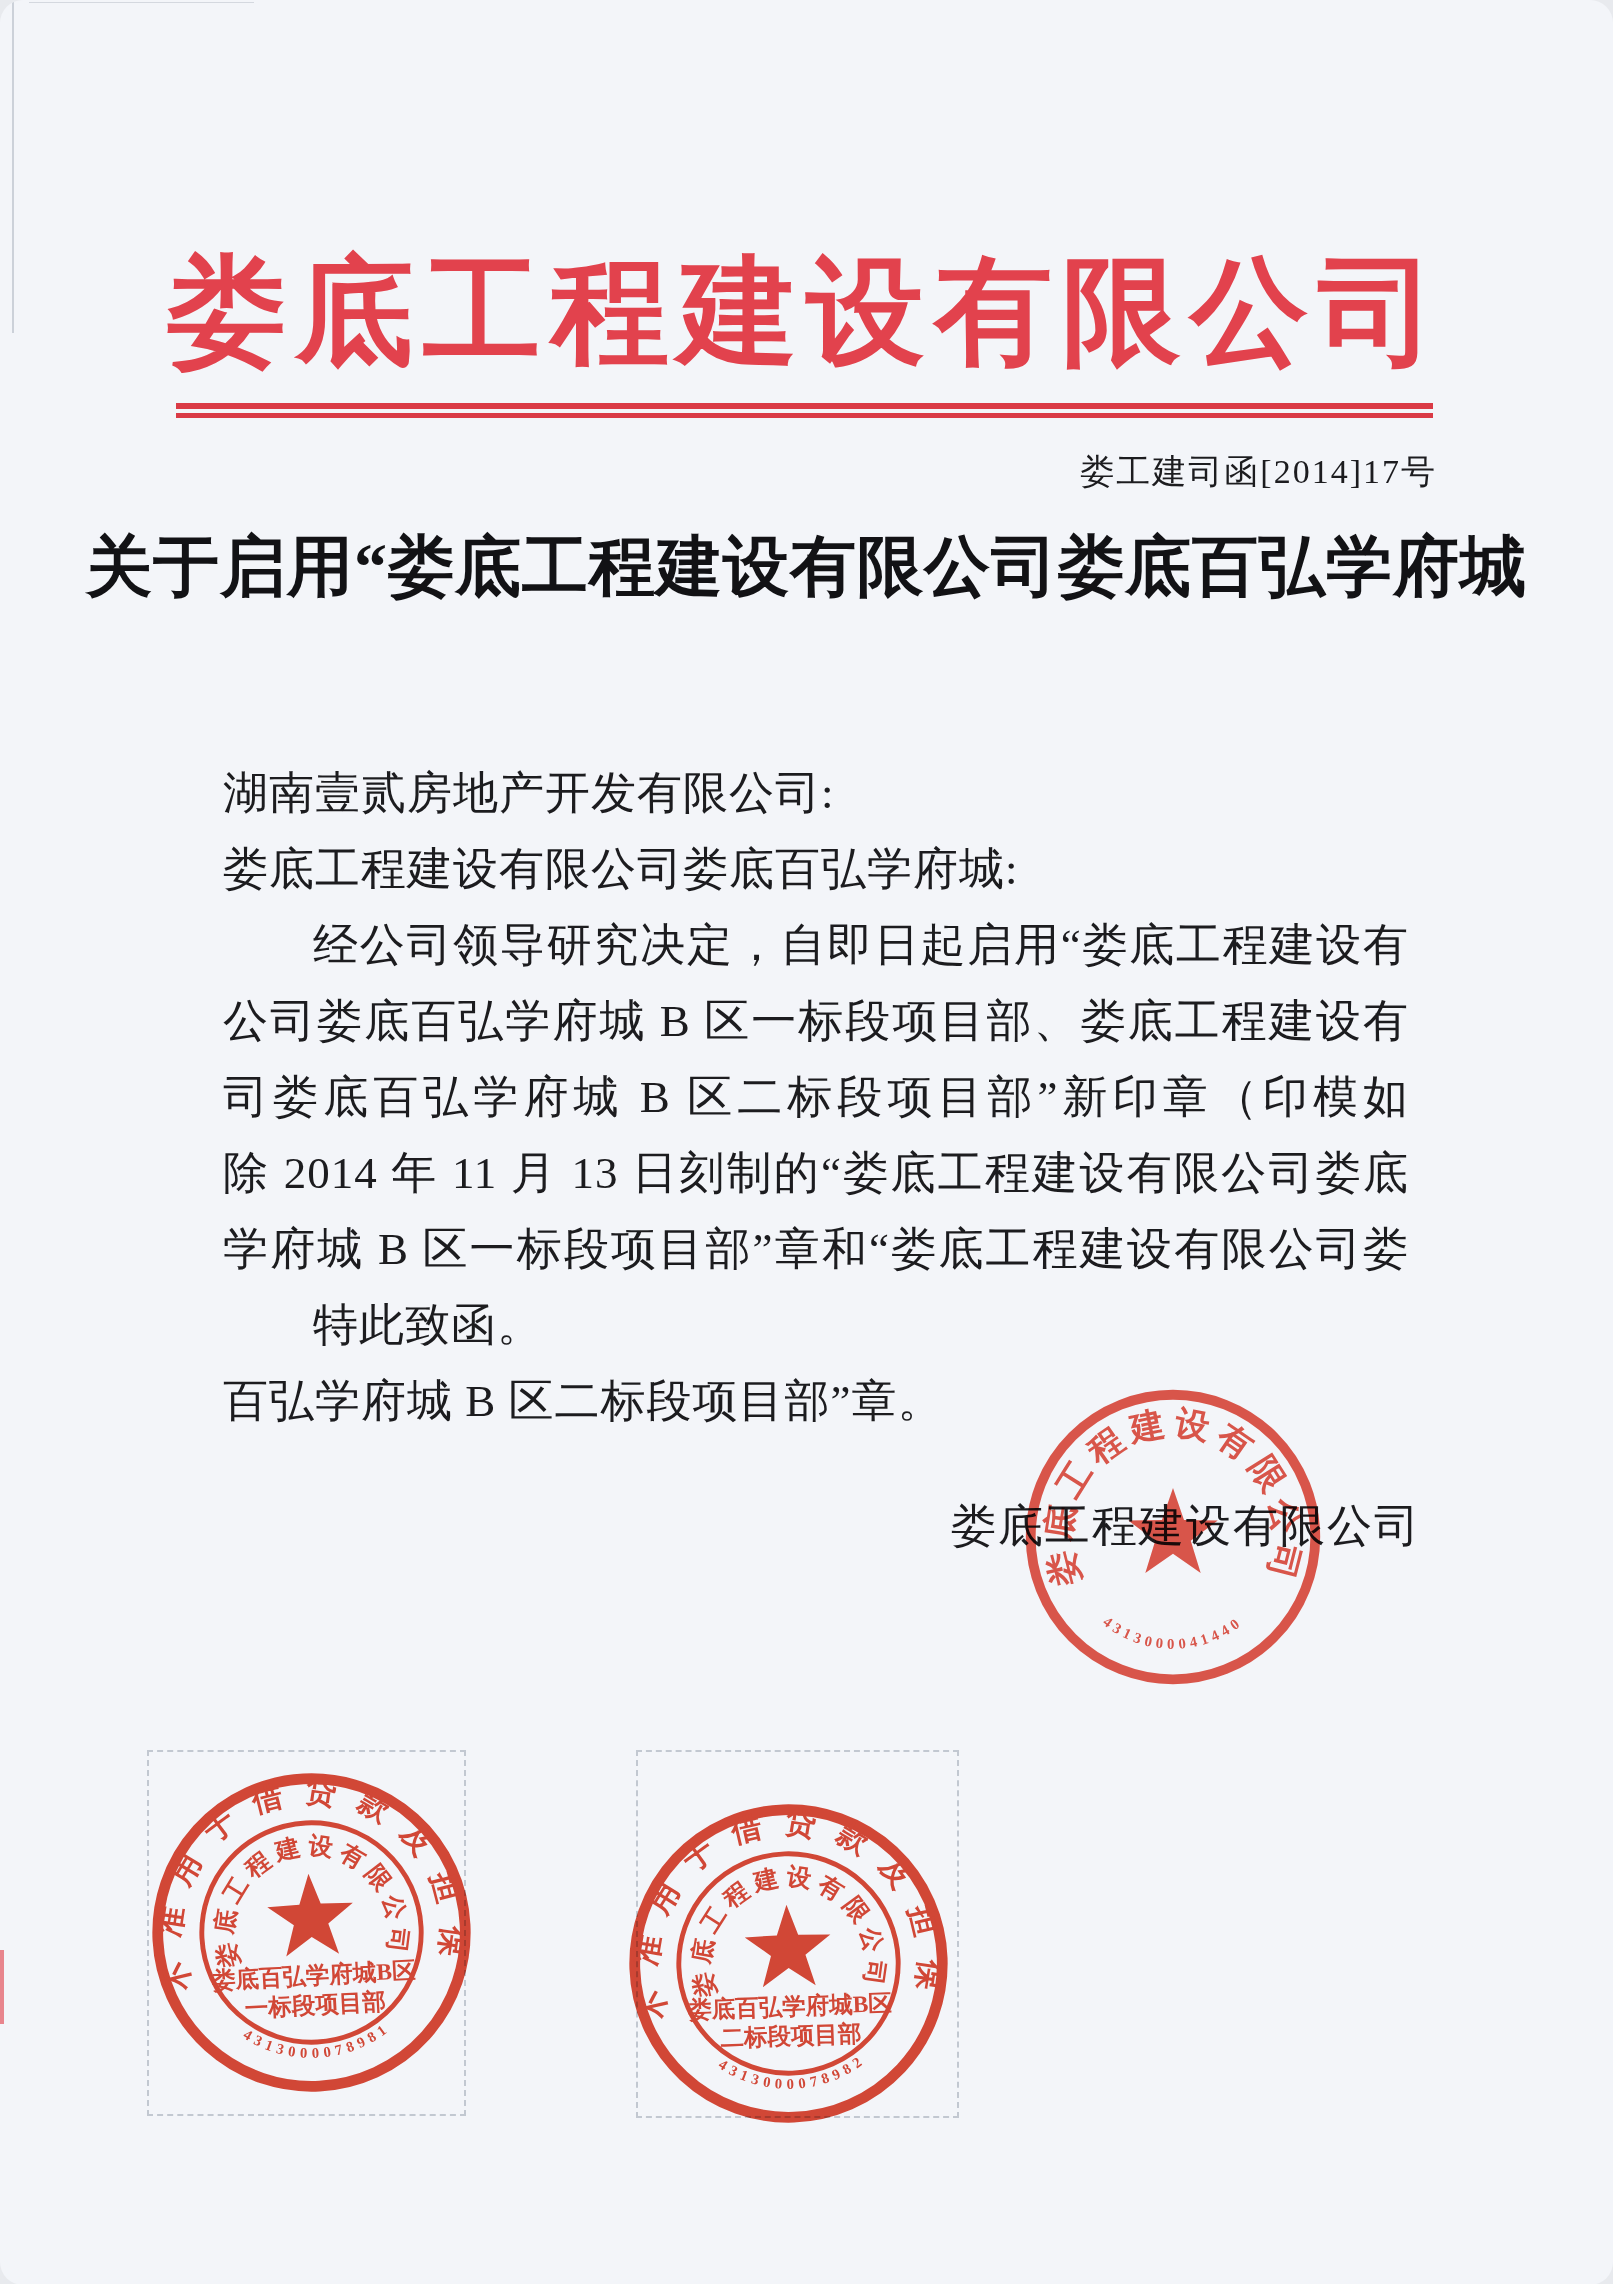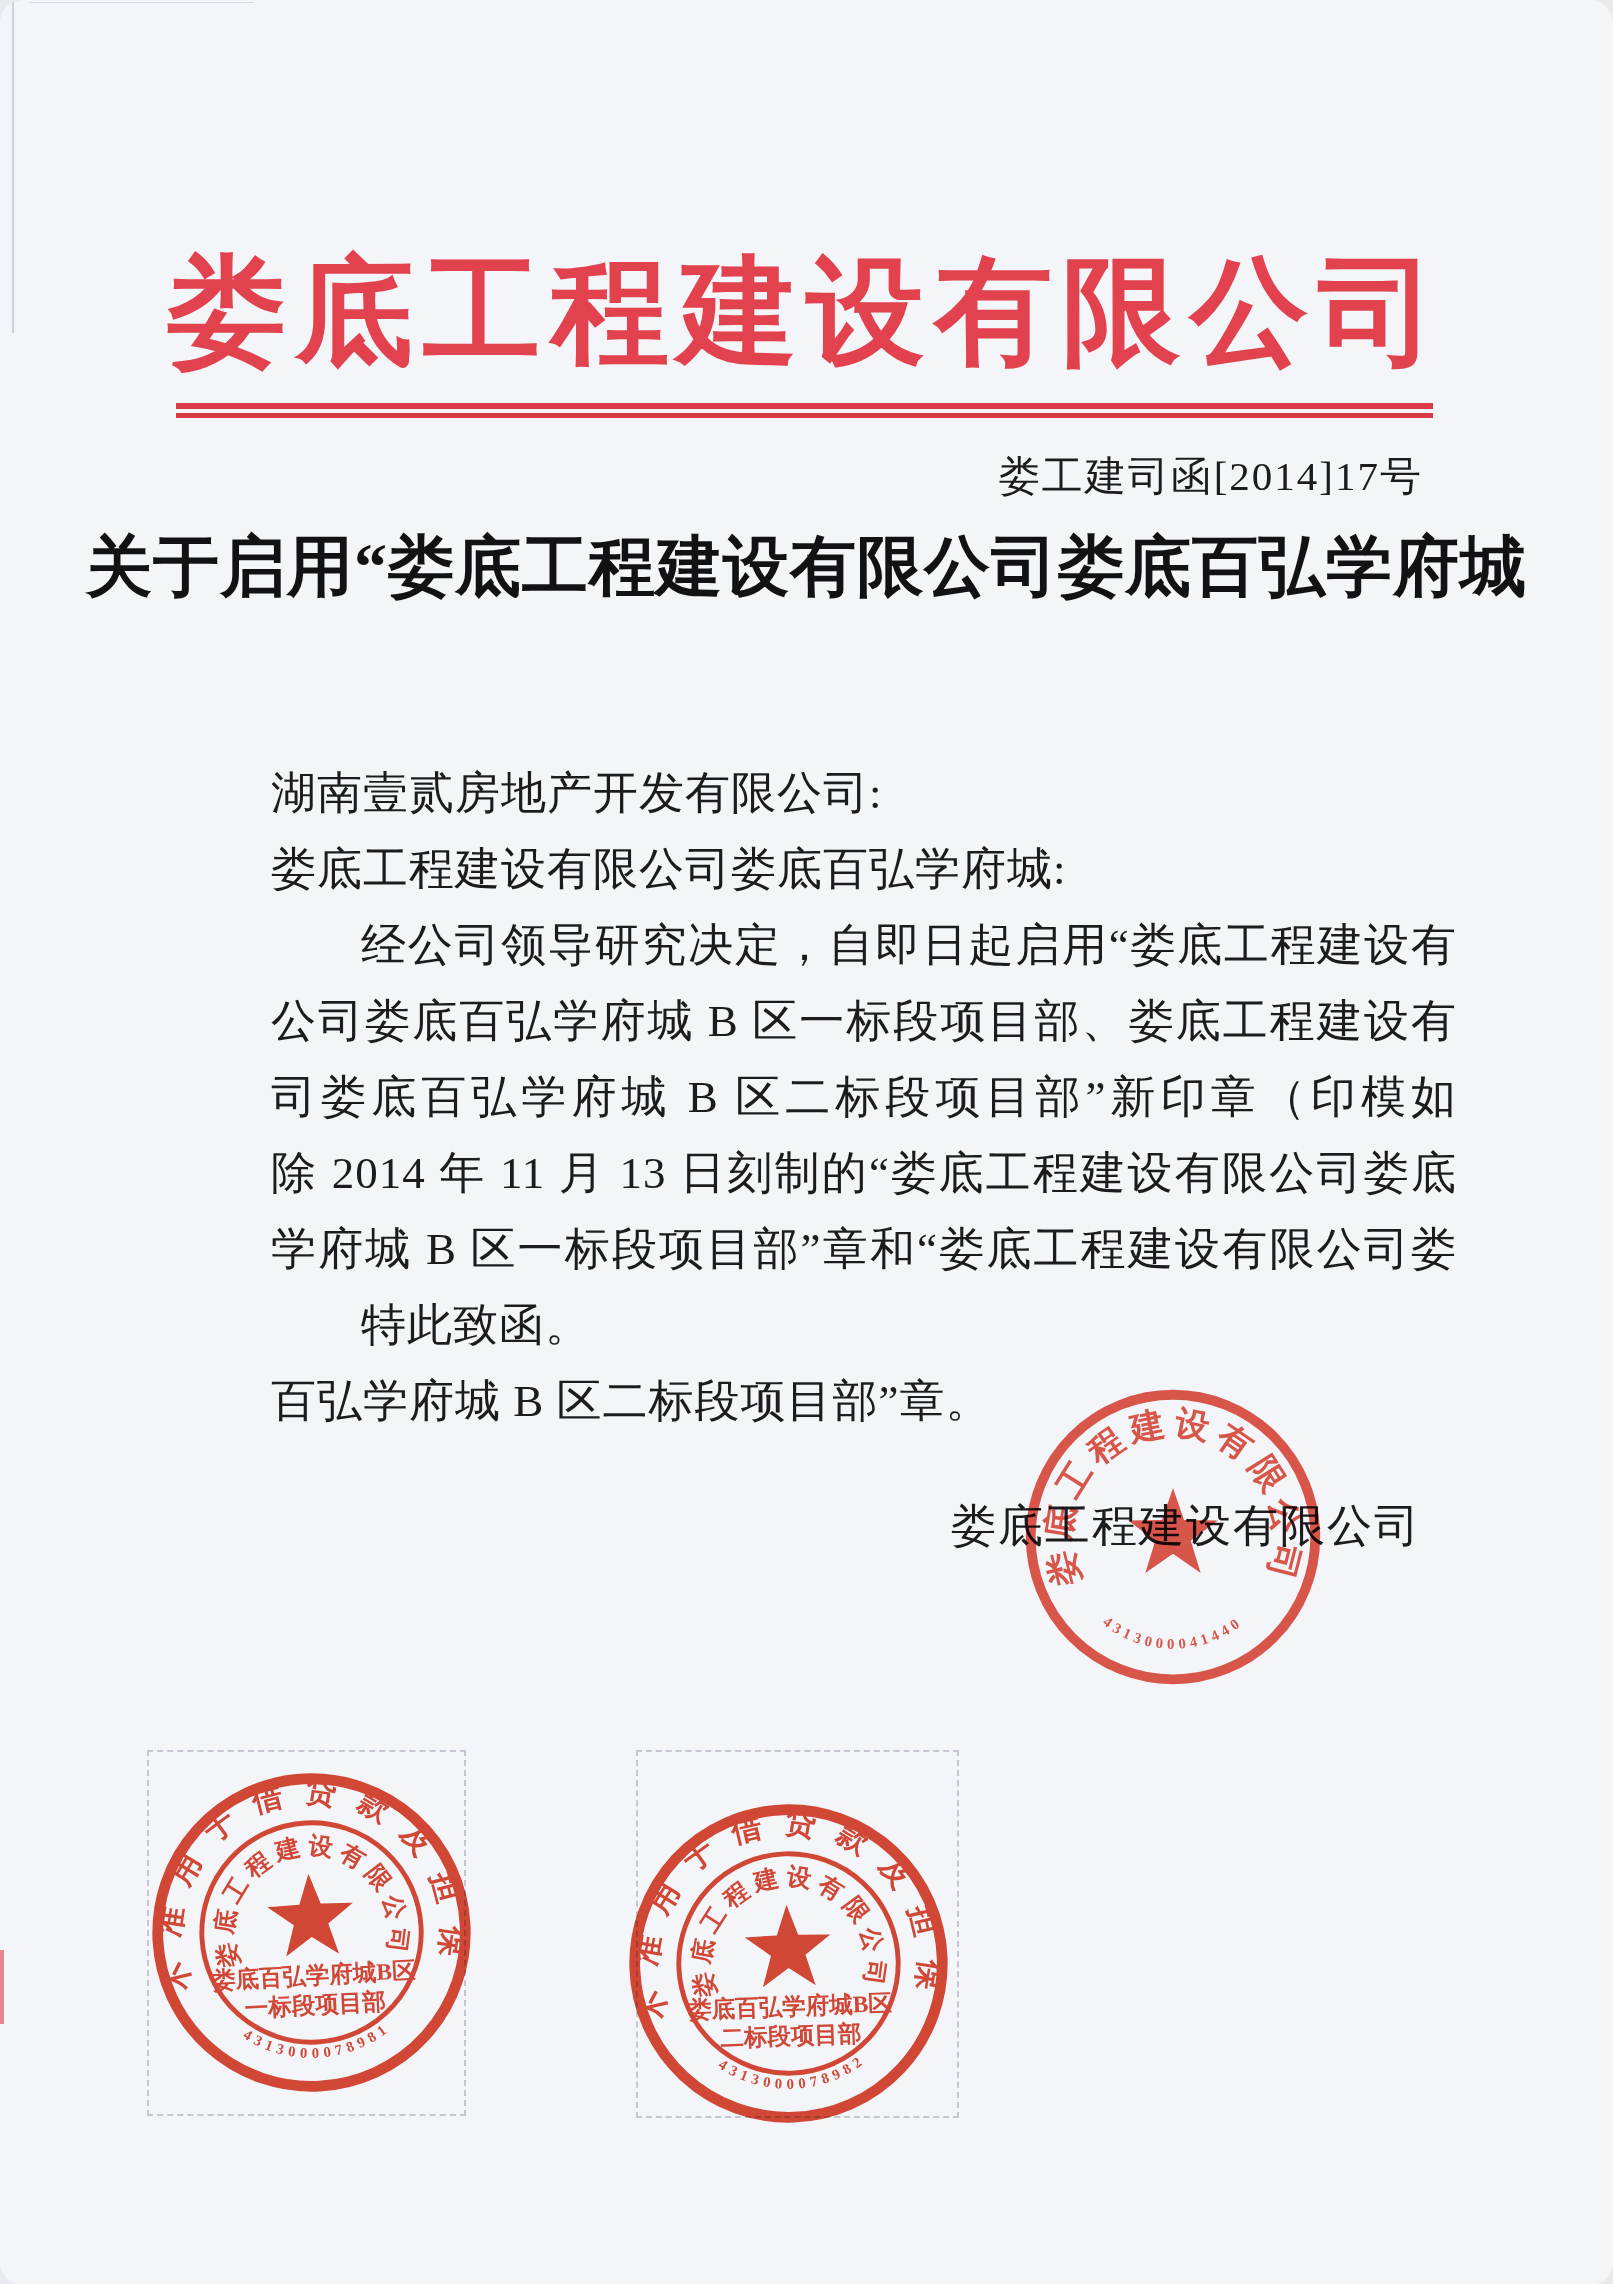--- a/index.html
+++ b/index.html
@@ -21,31 +21,31 @@
     position:absolute;top:233px;left:0;width:100%;
     margin:0;text-align:center;
     font-size:118px;font-weight:700;letter-spacing:9.8px;
     color:#e2424d;white-space:nowrap;
   }
   .double-rule{position:absolute;top:403px;left:176px;width:1257px;}
   .double-rule .rule-a{height:5.9px;background:#da3a46;}
   .double-rule .rule-b{height:4.9px;background:#da3a46;margin-top:3.9px;}
 
   .ref-no{
-    position:absolute;top:449px;left:223px;width:1200px;
-    text-align:right;font-size:41px;letter-spacing:2px;white-space:nowrap;
+    position:absolute;top:449px;left:237px;width:1200px;
+    text-align:right;font-size:34px;letter-spacing:2px;white-space:nowrap;
   }
 
   .subject{position:absolute;top:529px;left:0;width:100%;text-align:center;}
   .subject div{
     font-size:66px;font-weight:700;line-height:76px;
     letter-spacing:1px;color:#121215;white-space:nowrap;
   }
 
-  .letter-block{position:absolute;top:755px;left:223px;width:1186px;margin-left:48px;}
+  .letter-block{position:absolute;top:755px;left:223px;width:1186px;}
   .letter-block .line{
     font-size:45px;line-height:76px;letter-spacing:1px;white-space:nowrap;
   }
   .letter-block .just{
     white-space:normal;text-align:justify;text-align-last:justify;
     overflow:hidden;height:76px;
   }
   .letter-block .indent{padding-left:90px;}
   .letter-block .indent.just{padding-left:0;text-indent:90px;}
 

